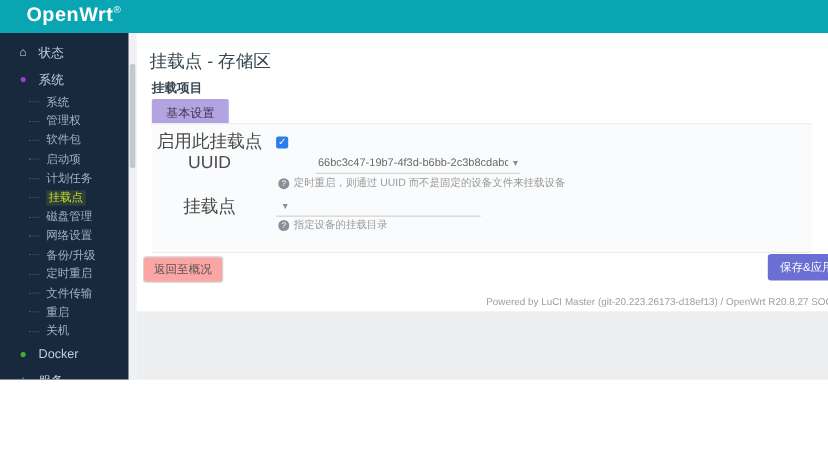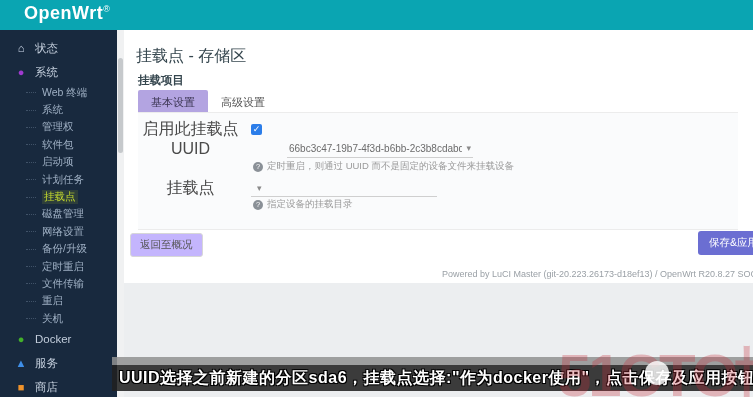--- a/index.html
+++ b/index.html
@@ -1,17 +1,17 @@
 <!DOCTYPE html>
 <html><head>
 <meta charset="utf-8">
 <style>
   html,body{margin:0;padding:0;}
   body{font-family:"Liberation Sans","DejaVu Sans",sans-serif;}
-  #root{position:relative;width:753px;height:397px;overflow:hidden;background:#eceef0;}
+  #root{position:relative;width:753px;height:345px;overflow:hidden;background:#eceef0;}
 
   
   .header{position:absolute;left:0;top:0;width:753px;height:30px;background:#0AA5B2;z-index:5;}
   .logo{position:absolute;left:24px;top:3px;color:#fff;font-size:18px;font-weight:bold;letter-spacing:.5px;}
   .logo sup{font-size:9px;font-weight:normal;}
 
   
   .sidebar{position:absolute;left:0;top:30px;width:117px;height:379px;background:#18293E;overflow:hidden;z-index:4;padding-top:6px;box-sizing:border-box;}
   .parent-item{display:flex;align-items:center;height:24px;padding-left:13px;color:#c2cddb;font-size:11.5px;cursor:pointer;}
   .parent-item .ic{width:16px;display:inline-block;font-style:normal;font-size:11px;margin-right:6px;text-align:center;}
@@ -36,21 +36,21 @@
   .frow{position:absolute;left:0;display:flex;align-items:center;}
   .flabel{width:105px;text-align:center;font-size:16px;color:#4a4a4a;flex:0 0 105px;}
   .fctrl{margin-left:8px;}
   .checkbox{width:11px;height:11px;background:#2B7DE9;border-radius:2px;color:#fff;font-size:9px;line-height:11px;text-align:center;cursor:pointer;}
   .select{width:182px;border-bottom:1px solid #cfcfcf;display:flex;align-items:center;justify-content:space-between;padding:2px 2px 3px 2px;cursor:pointer;background:transparent;}
   .select .val{font-size:10px;color:#6b6b6b;white-space:nowrap;overflow:hidden;}
   .select .chev{font-size:9px;color:#8a8a8a;margin-left:4px;}
   .helper{position:absolute;left:115px;display:flex;align-items:center;font-size:9.5px;color:#9a9a9a;white-space:nowrap;}
   .helper .q{display:inline-block;width:10px;height:10px;border-radius:50%;background:#8a9097;color:#fff;font-size:7.5px;line-height:10px;text-align:center;margin-right:4px;flex:0 0 10px;}
 
-  .btn-back{position:absolute;left:6px;top:203px;background:#c4b5fd;border:1px solid #d7d7d7;border-radius:3px;font-size:10.5px;color:#555;padding:4px 9px;cursor:pointer;font-family:inherit;}
+  .btn-back{position:absolute;left:6px;top:203px;background:#fca5a5;border:1px solid #d7d7d7;border-radius:3px;font-size:10.5px;color:#555;padding:4px 9px;cursor:pointer;font-family:inherit;}
   .btn-save{position:absolute;right:-16px;top:201px;background:#6B6ED2;border:none;border-radius:3px;font-size:10.5px;color:#fff;padding:5px 11px;cursor:pointer;font-family:inherit;}
   .footer{position:absolute;right:-4px;top:239px;font-size:9px;color:#9aa0a6;white-space:nowrap;}
 
   
   .sub-gray{position:absolute;left:112px;top:357px;right:0;height:8px;background:rgba(145,145,145,.85);z-index:20;}
   .sub-bar{position:absolute;left:112px;top:365px;right:0;height:26px;background:rgba(32,32,32,.87);z-index:21;color:#fff;
     font-size:16px;font-weight:bold;line-height:26px;padding-left:7px;white-space:nowrap;overflow:hidden;letter-spacing:.5px;
     text-shadow:-1px -1px 0 #000,1px -1px 0 #000,-1px 1px 0 #000,1px 1px 0 #000;}
 
   
@@ -71,24 +71,20 @@
         <div class="parent-item">
           <i class="ic" style="color: rgb(205, 217, 234);">⌂</i>
           <span>状态</span>
         </div>
         <div class="parent-item">
           <i class="ic" style="color: rgb(160, 58, 208);">●</i>
           <span>系统</span>
         </div>
       </div>
     <div>
-        <div class="sub-item">
-          <i class="tree"></i>
-          <span>Web 终端</span>
-        </div>
         <div class="sub-item">
           <i class="tree"></i>
           <span>系统</span>
         </div>
         <div class="sub-item">
           <i class="tree"></i>
           <span>管理权</span>
         </div>
         <div class="sub-item">
           <i class="tree"></i>
@@ -158,21 +154,20 @@
   <div class="scrollbar">
     <div class="thumb"></div>
   </div>
 
   <div class="main">
     <div class="page-gray"></div>
     <div class="page-title">挂载点 - 存储区</div>
     <div class="section-title">挂载项目</div>
     <div class="tabs">
         <div class="tab active">基本设置</div>
-        <div class="tab">高级设置</div>
       </div>
 
     <div class="form-card">
 
       <div class="frow" style="top:6px;">
         <div class="flabel">启用此挂载点</div>
         <div class="fctrl checkbox">✓</div>
       </div>
 
       <div class="frow" style="top:27px;gap:36px;">

